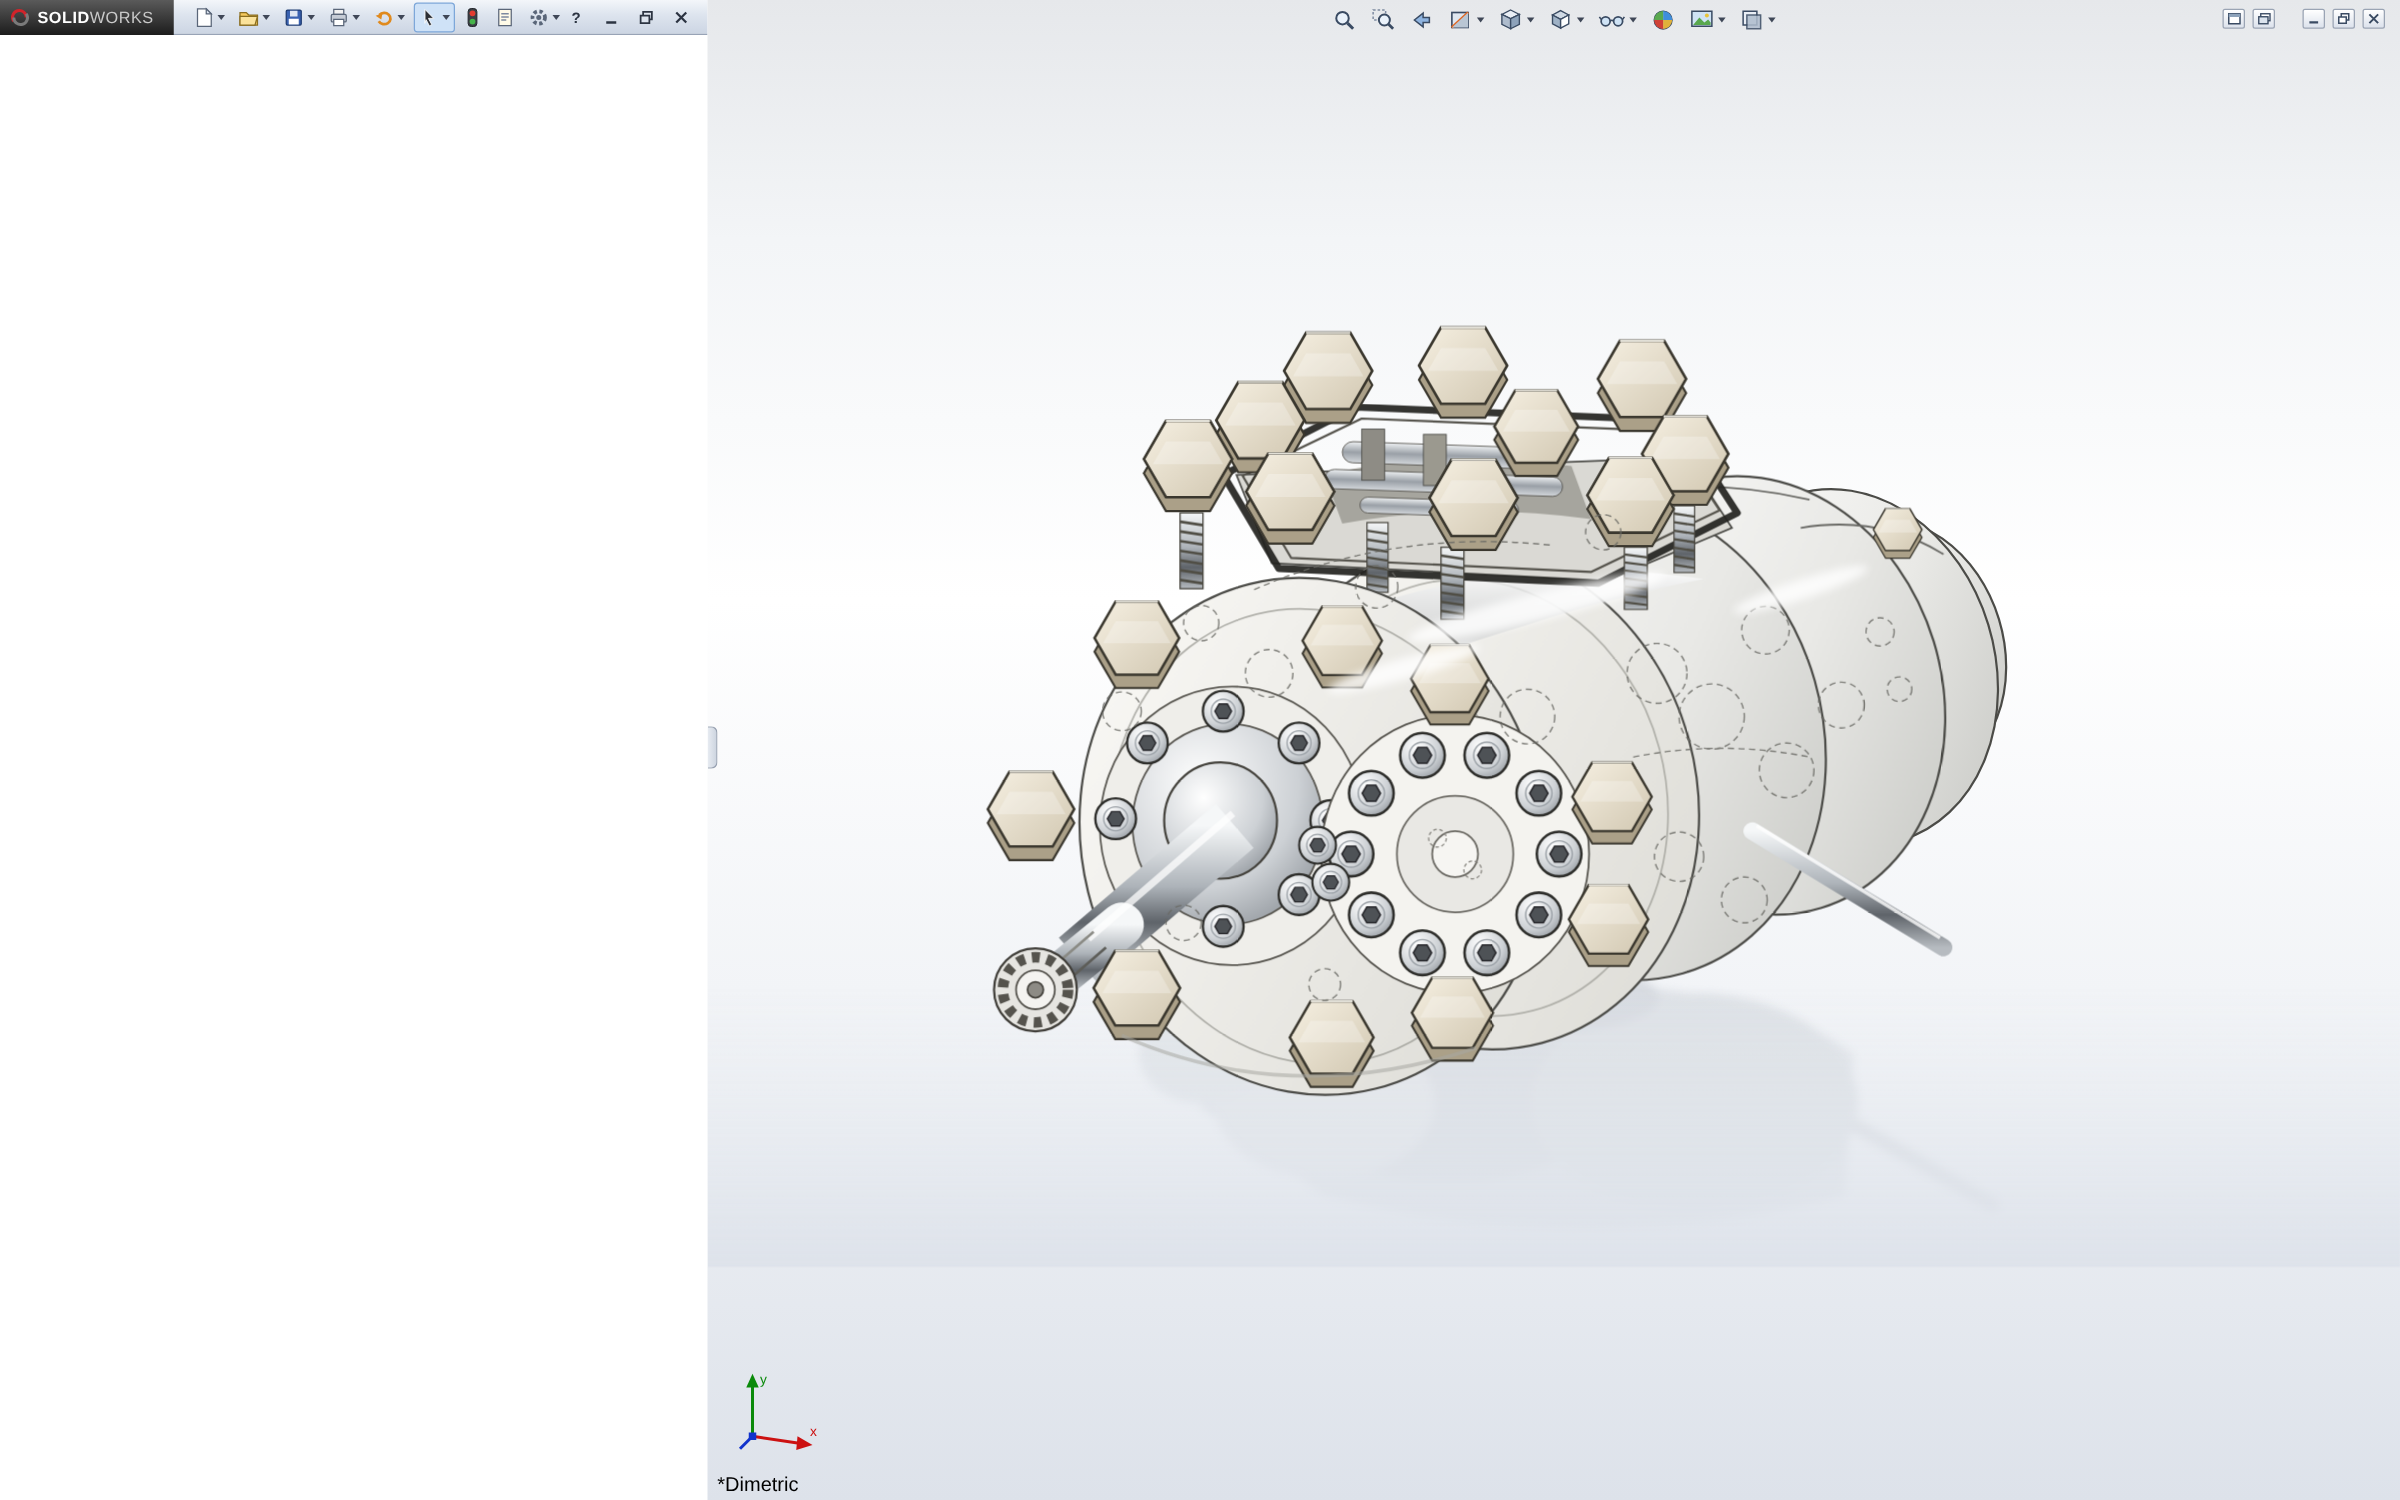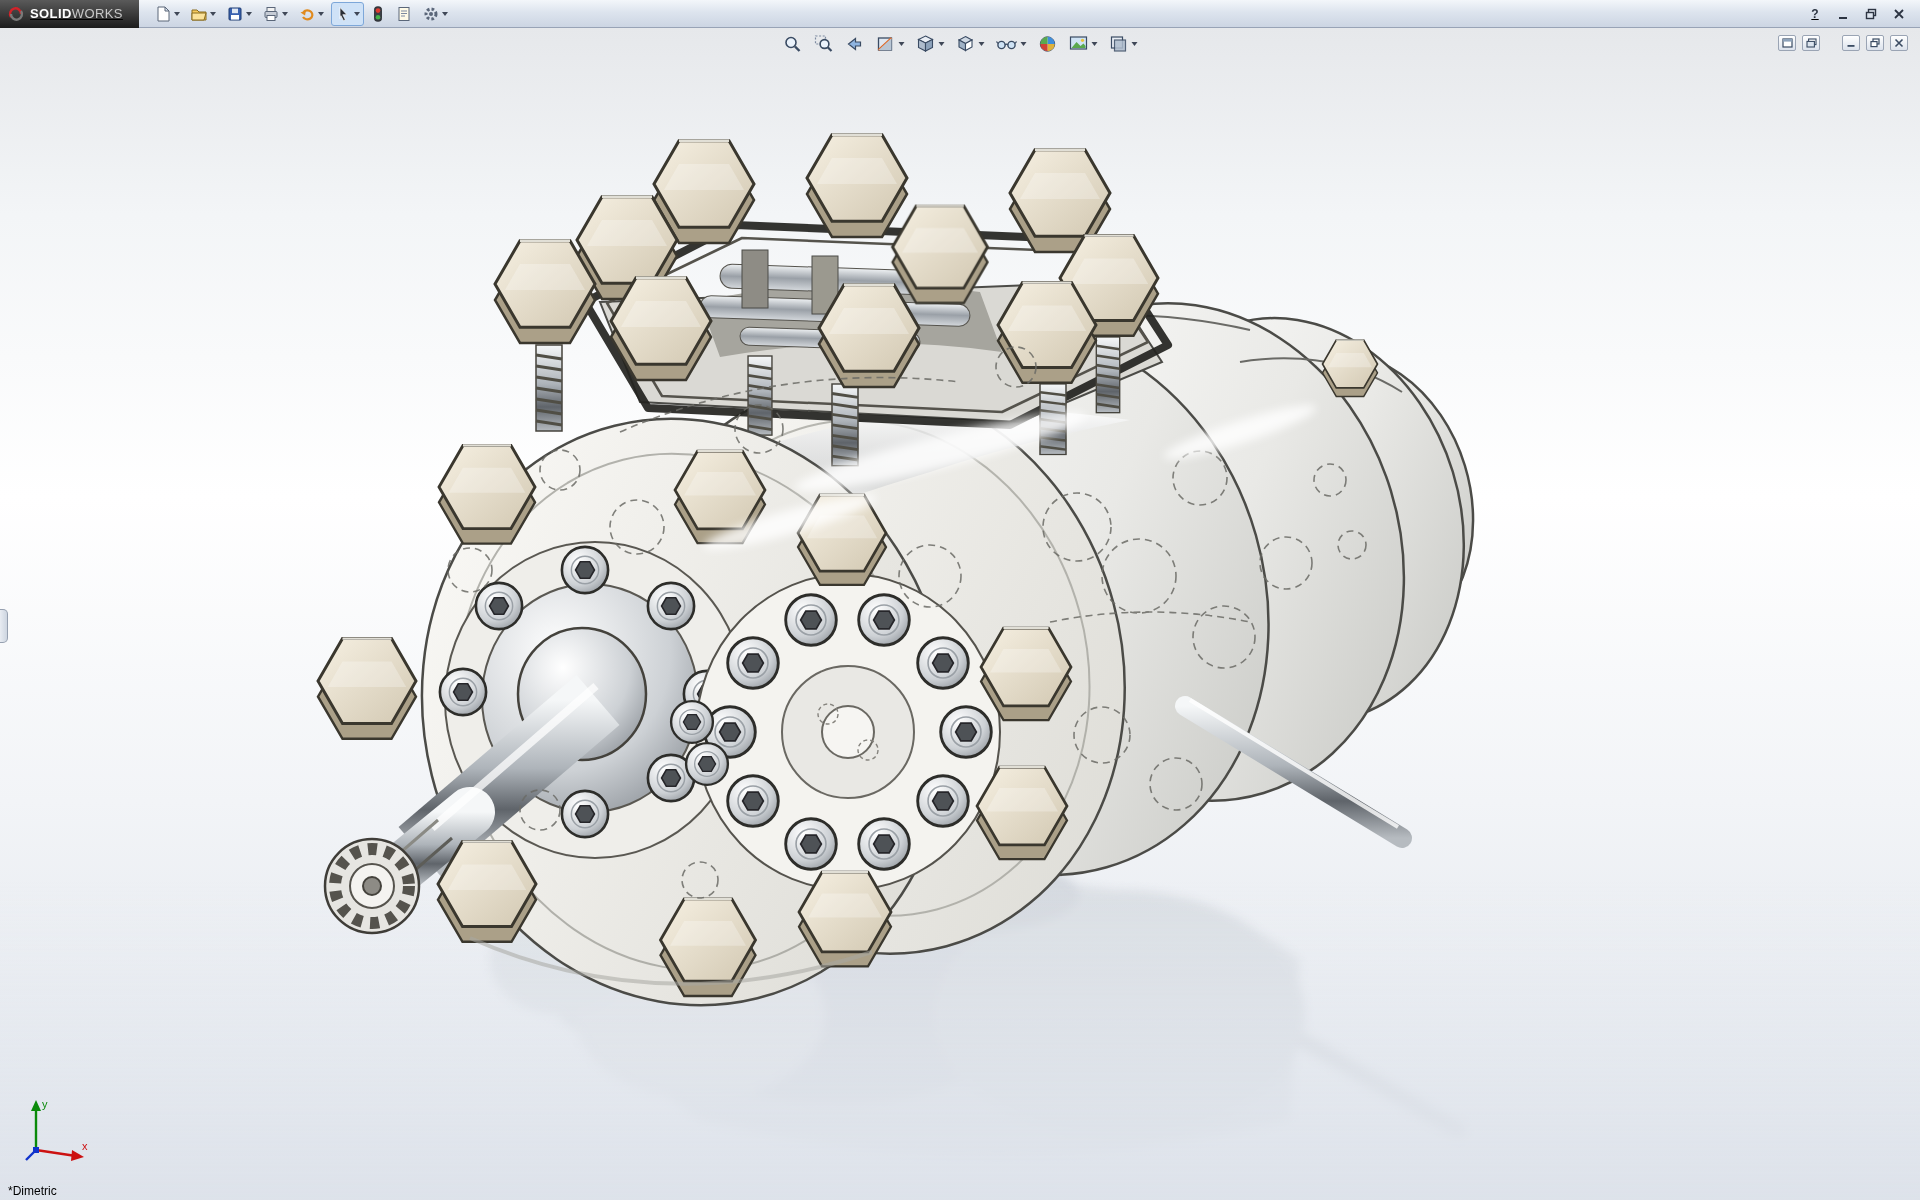--- a/index.html
+++ b/index.html
@@ -1,17 +1,17 @@
 <!DOCTYPE html>
 <html><head>
 <meta charset="utf-8">
 <style>
   * { margin:0; padding:0; box-sizing:border-box; }
   html,body { width:1920px; height:1200px; overflow:hidden; font-family:"Liberation Sans", sans-serif; background:#fff; }
-  .window { width:1920px; height:1200px; display:flex; flex-direction:column;text-decoration:underline; }
+  .window { width:1920px; height:1200px; display:flex; flex-direction:row; }
 
   
   .titlebar { height:28px; flex:0 0 28px; background:linear-gradient(#f3f6fa,#dde4ee 45%,#ccd5e3); border-bottom:1px solid #98a3b6; display:flex; align-items:center; position:relative; }
   .brand { height:28px; background:linear-gradient(#5a5a5a,#1c1c1c); display:flex; align-items:center; gap:6px; padding:0 16px 0 8px; }
   .ds-mark { display:flex; align-items:center; }
   .brand-text { font-size:13px; letter-spacing:.4px; color:#fff; }
   .brand-text .bold { font-weight:bold; color:#fff; }
   .brand-text .light { font-weight:normal; color:#c9c9c9; }
   .tb-tools { display:flex; align-items:center; gap:3px; padding-left:12px; }
   .tbtn { height:24px; display:flex; align-items:center; padding:0 3px; border-radius:3px; border:1px solid transparent; cursor:default; }
@@ -28,21 +28,21 @@
   .headsup { position:absolute; top:4px; left:50%; transform:translateX(-50%); display:flex; align-items:center; gap:5px; z-index:5; }
   .hbtn { height:24px; display:flex; align-items:center; padding:1px 2px; border-radius:3px; border:1px solid transparent; }
 
   .doc-controls { position:absolute; top:7px; right:12px; display:flex; align-items:center; gap:6px; z-index:5; }
   .doc-controls .gap { width:10px; }
   .dbtn { width:18px; height:16px; border:1px solid #9aa4b4; border-radius:2px; background:linear-gradient(#ffffff,#dce2ec); display:flex; align-items:center; justify-content:center; }
 
   .left-tab { position:absolute; left:0; top:581px; width:8px; height:34px; background:linear-gradient(90deg,#e8ecf2,#cdd5e0); border:1px solid #96a0b0; border-left:none; border-radius:0 5px 5px 0; z-index:5; }
 
   .triad { position:absolute; left:18px; bottom:28px; z-index:5; }
-  .view-label { position:absolute; left:8px; bottom:2px; font-size:12px; color:#000; z-index:5; }
+  .view-label { position:absolute; left:8px; bottom:2px; font-size:16px; color:#000; z-index:5; }
 </style>
 </head>
 <body>
 
 <div class="window">
 
   <div class="titlebar">
     <div class="brand">
       <span class="ds-mark">
         <svg width="16" height="16" viewBox="0 0 16 16">

